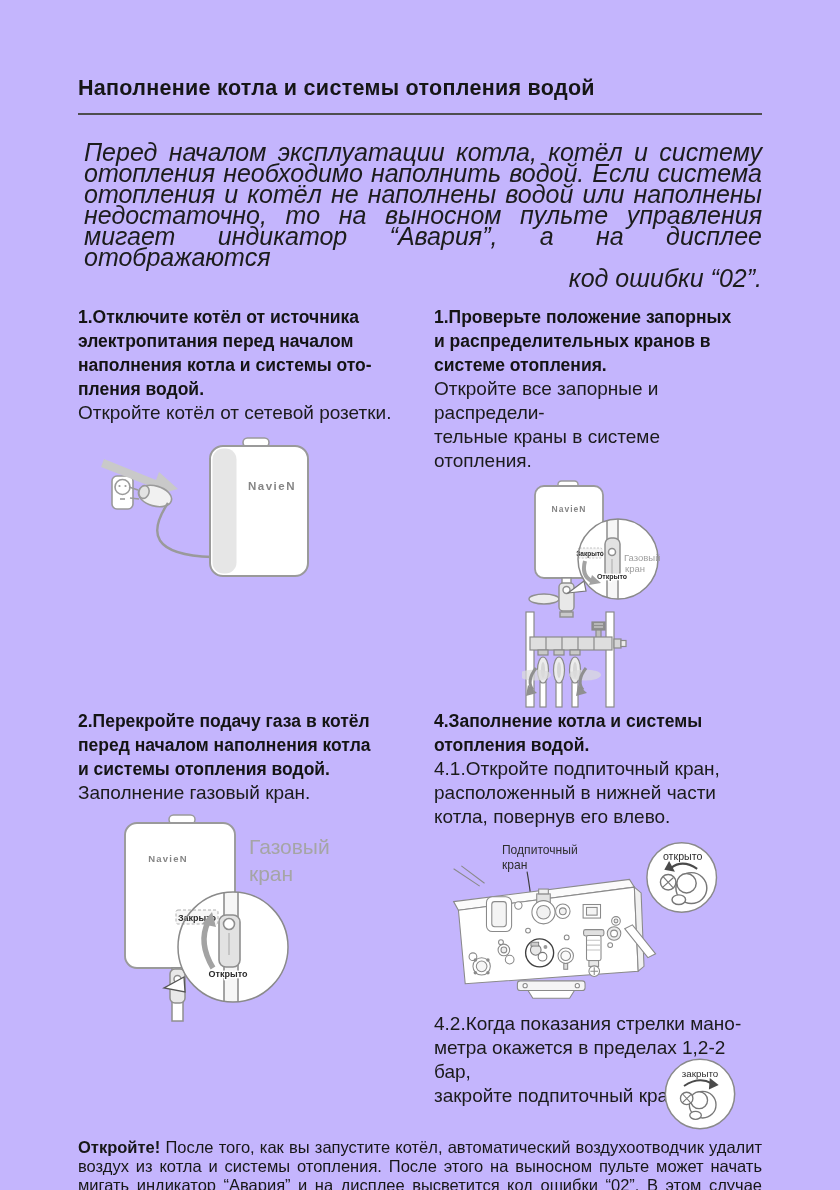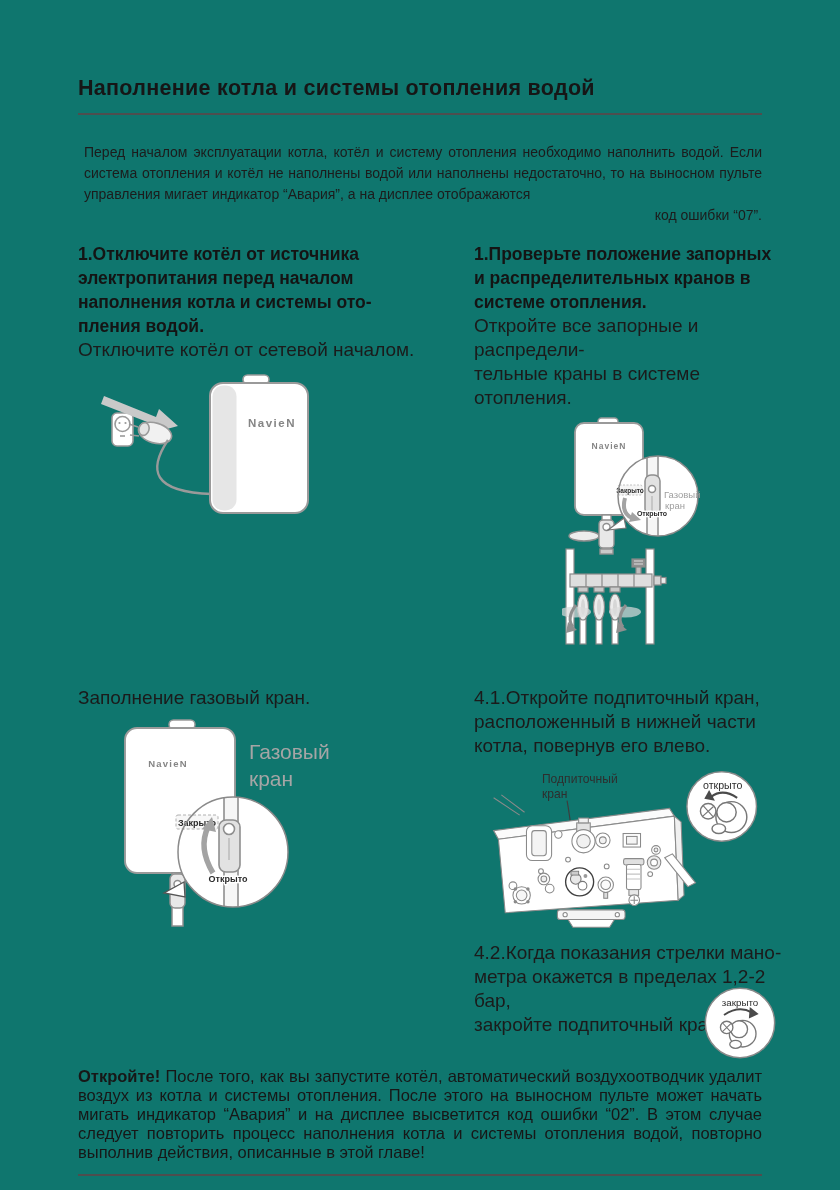--- a/index.html
+++ b/index.html
@@ -1,32 +1,32 @@
 <!DOCTYPE html>
 <html><head>
 <meta charset="utf-8">
 <style>
   * { box-sizing: border-box; }
   html,body { margin:0; padding:0; background:#fff; }
   .page {
     position:relative; width:840px; height:1190px; margin:0 auto;
-    background:#0f766e; color:#1b1b1b;
+    background:#c4b5fd; color:#1b1b1b;
     font-family:"Liberation Sans", sans-serif;
     padding:0 78px; overflow:hidden;
   }
   h1.title {
     margin:76px 0 12px 0; font-size:21.5px; line-height:25px;
     font-weight:bold; color:#161616; letter-spacing:.3px;
   }
   hr.rule { border:none; border-top:2px solid #4e4e4e; margin:0; }
-  .intro { margin:27px 0 16px 0; padding-left:6px; 
-    font-size:14px; line-height:21px; color:#1c1c1c; }
+  .intro { margin:27px 0 16px 0; padding-left:6px; font-style:italic;
+    font-size:25px; line-height:21px; color:#1c1c1c; }
   .intro-main { display:block; text-align:justify; }
   .intro-last { display:block; text-align:right; }
-  .grid { display:grid; grid-template-columns:356px 328px; margin-top:13px;gap:40px; }
+  .grid { display:grid; grid-template-columns:356px 328px; margin-top:13px; }
   .cell h2 {
     margin:0; font-size:17.5px; line-height:24px; font-weight:bold;
     white-space:pre-line; color:#141414;
   }
   .cell p.body {
     margin:0; font-size:19px; line-height:24px; white-space:pre-line;
   }
   figure { margin:0; }
   .fig1 { margin:8px 0 0 10px; }
   .fig3 { margin:6px 0 0 88px; }
@@ -55,31 +55,31 @@
 </head>
 <body>
 
 <div class="page">
 
   <h1 class="title">Наполнение котла и системы отопления водой</h1>
   <hr class="rule">
 
   <p class="intro">
     <span class="intro-main">Перед началом эксплуатации котла, котёл и систему отопления необходимо наполнить водой. Если система отопления и котёл не наполнены водой или наполнены недостаточно, то на выносном пульте управления мигает индикатор “Авария”, а на дисплее отображаются</span>
-    <span class="intro-last">код ошибки “07”.</span>
+    <span class="intro-last">код ошибки “02”.</span>
   </p>
 
   <div class="grid">
 
     <section class="cell">
       <h2>1.Отключите котёл от источника
 электропитания перед началом
 наполнения котла и системы ото-
 пления водой.</h2>
-      <p class="body">Отключите котёл от сетевой началом.</p>
+      <p class="body">Откройте котёл от сетевой розетки.</p>
       <figure class="fig1">
         <svg width="330" height="192" viewBox="0 0 330 192">
 
           <g stroke="#9a9a9a" stroke-width="1.6" fill="#fff">
             <rect x="24" y="43" width="21" height="33" rx="5"></rect>
             <circle cx="34.5" cy="54" r="7.5"></circle>
             <circle cx="31.5" cy="53" r="1.1" fill="#9a9a9a" stroke="none"></circle>
             <circle cx="37.5" cy="53" r="1.1" fill="#9a9a9a" stroke="none"></circle>
             <path d="M32 66 h5" fill="none"></path>
           </g>
@@ -182,20 +182,23 @@
             <text class="t-gray-sm" x="102" y="82">Газовый</text>
             <text class="t-gray-sm" x="103" y="93">кран</text>
             <circle cx="96" cy="80" r="40" fill="none" stroke="#8a8a8a" stroke-width="1.5"></circle>
             <polygon points="62,102 46,114 64,112" fill="#fff" stroke="#777" stroke-width="1.2"></polygon>
           </g>
         </svg>
       </figure>
     </section>
 
     <section class="cell">
+      <h2>2.Перекройте подачу газа в котёл
+перед началом наполнения котла
+и системы отопления водой.</h2>
       <p class="body">Заполнение газовый кран.</p>
       <figure class="fig2">
         <svg width="300" height="213" viewBox="0 0 300 213">
           <defs>
               <clipPath id="f2c">
                 <circle cx="121" cy="136" r="55"></circle>
               </clipPath>
             </defs>
 
           <g>
@@ -227,20 +230,22 @@
             <polygon points="90,113 100,101 104,116" fill="#a3a3a3"></polygon>
             <text class="t-open" x="116" y="166" font-size="9" text-anchor="middle">Открыто</text>
             <circle cx="121" cy="136" r="55" fill="none" stroke="#8a8a8a" stroke-width="1.5"></circle>
             <polygon points="72,166 52,177 73,181" fill="#fff" stroke="#555" stroke-width="1.3"></polygon>
           </g>
         </svg>
       </figure>
     </section>
 
     <section class="cell">
+      <h2>4.Заполнение котла и системы
+отопления водой.</h2>
       <p class="body">4.1.Откройте подпиточный кран,
 расположенный в нижней части
 котла, повернув его влево.</p>
       <figure class="fig4">
         <svg width="330" height="173" viewBox="0 0 341 179">
 
           <g>
             <text class="t-fill-label" x="68" y="22">Подпиточный</text>
             <text class="t-fill-label" x="68" y="37">кран</text>
             <path d="M94 40 C98 62 100 85 103 104" fill="none" stroke="#3d3d3d" stroke-width="1.2"></path>

